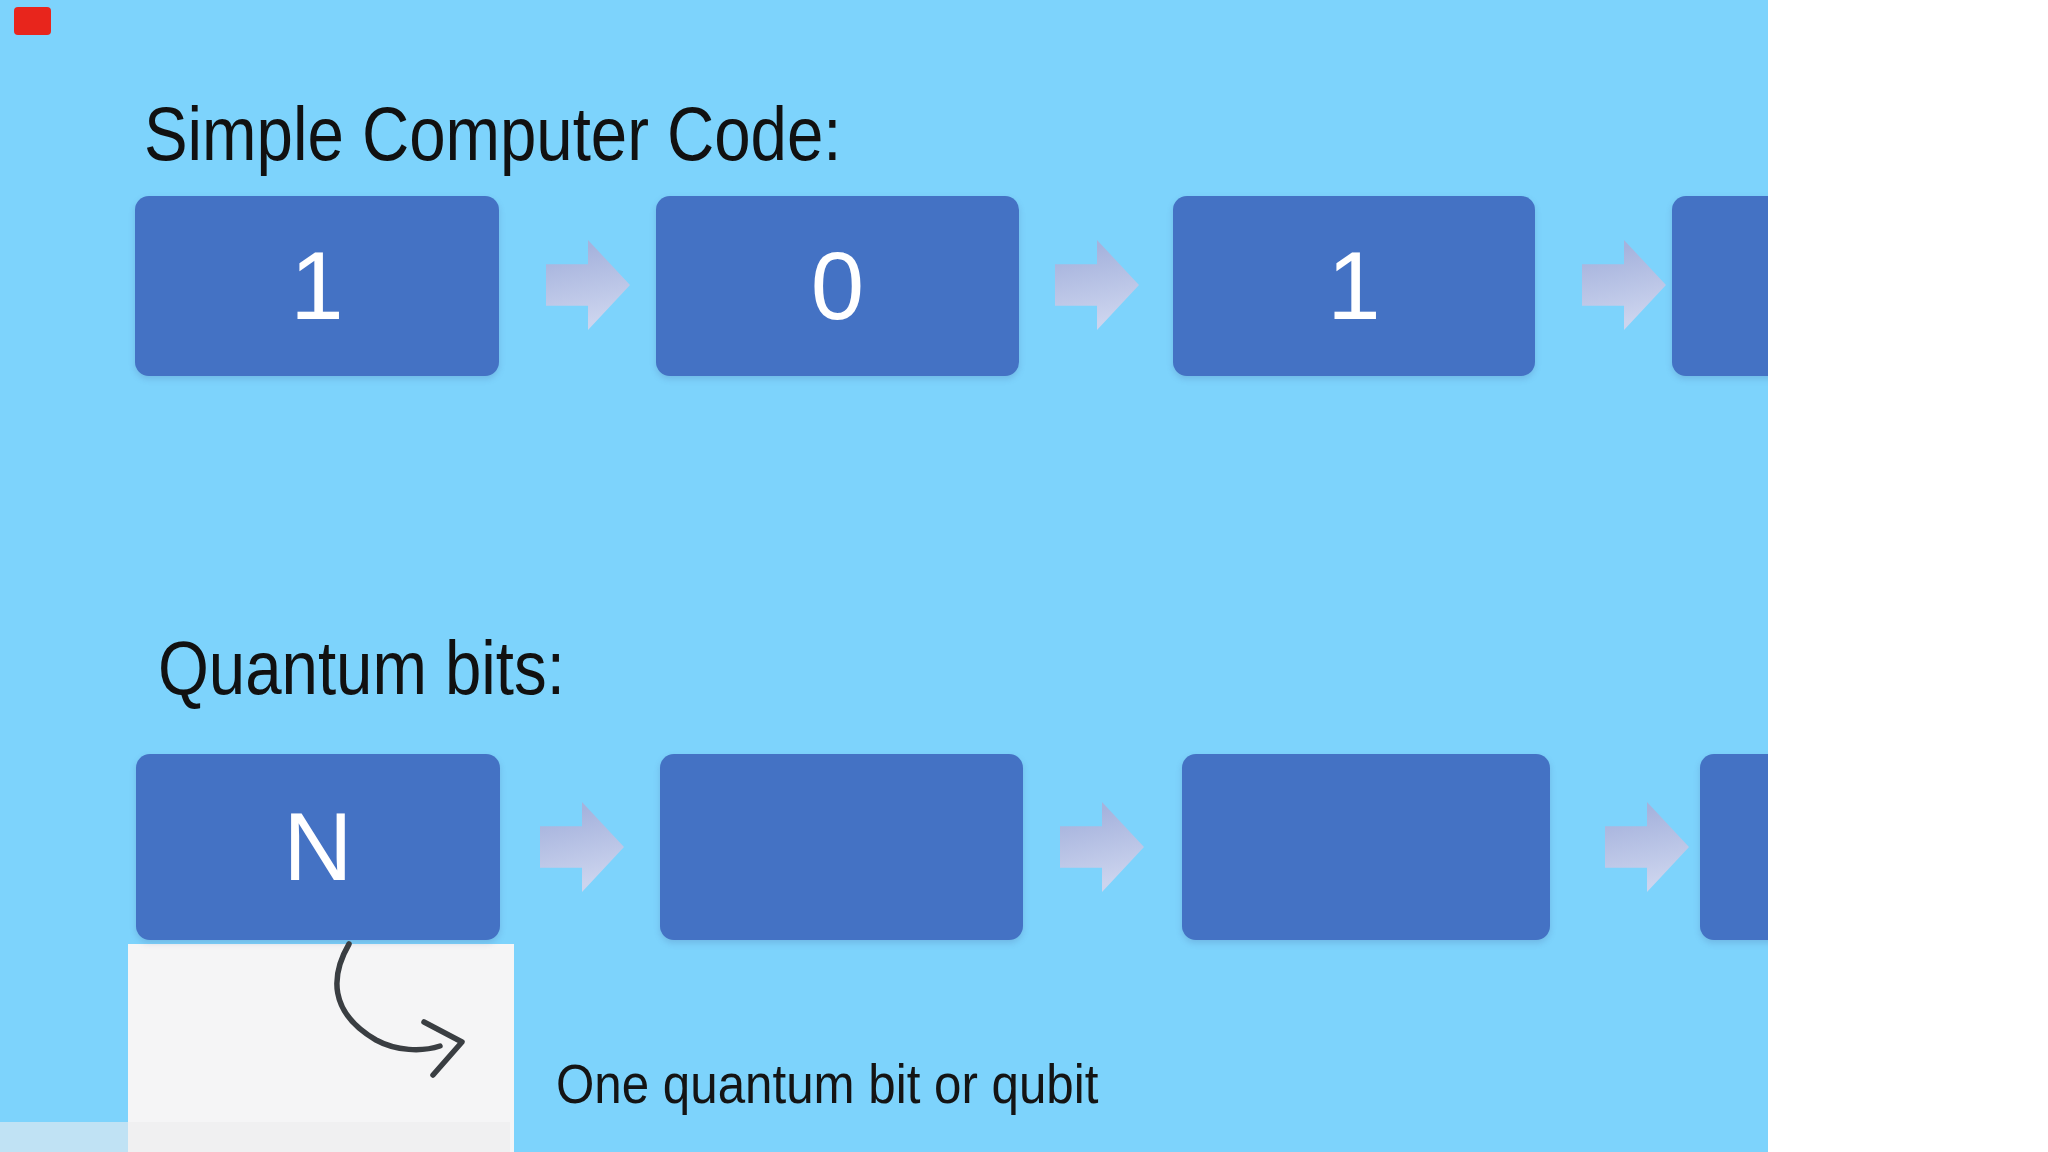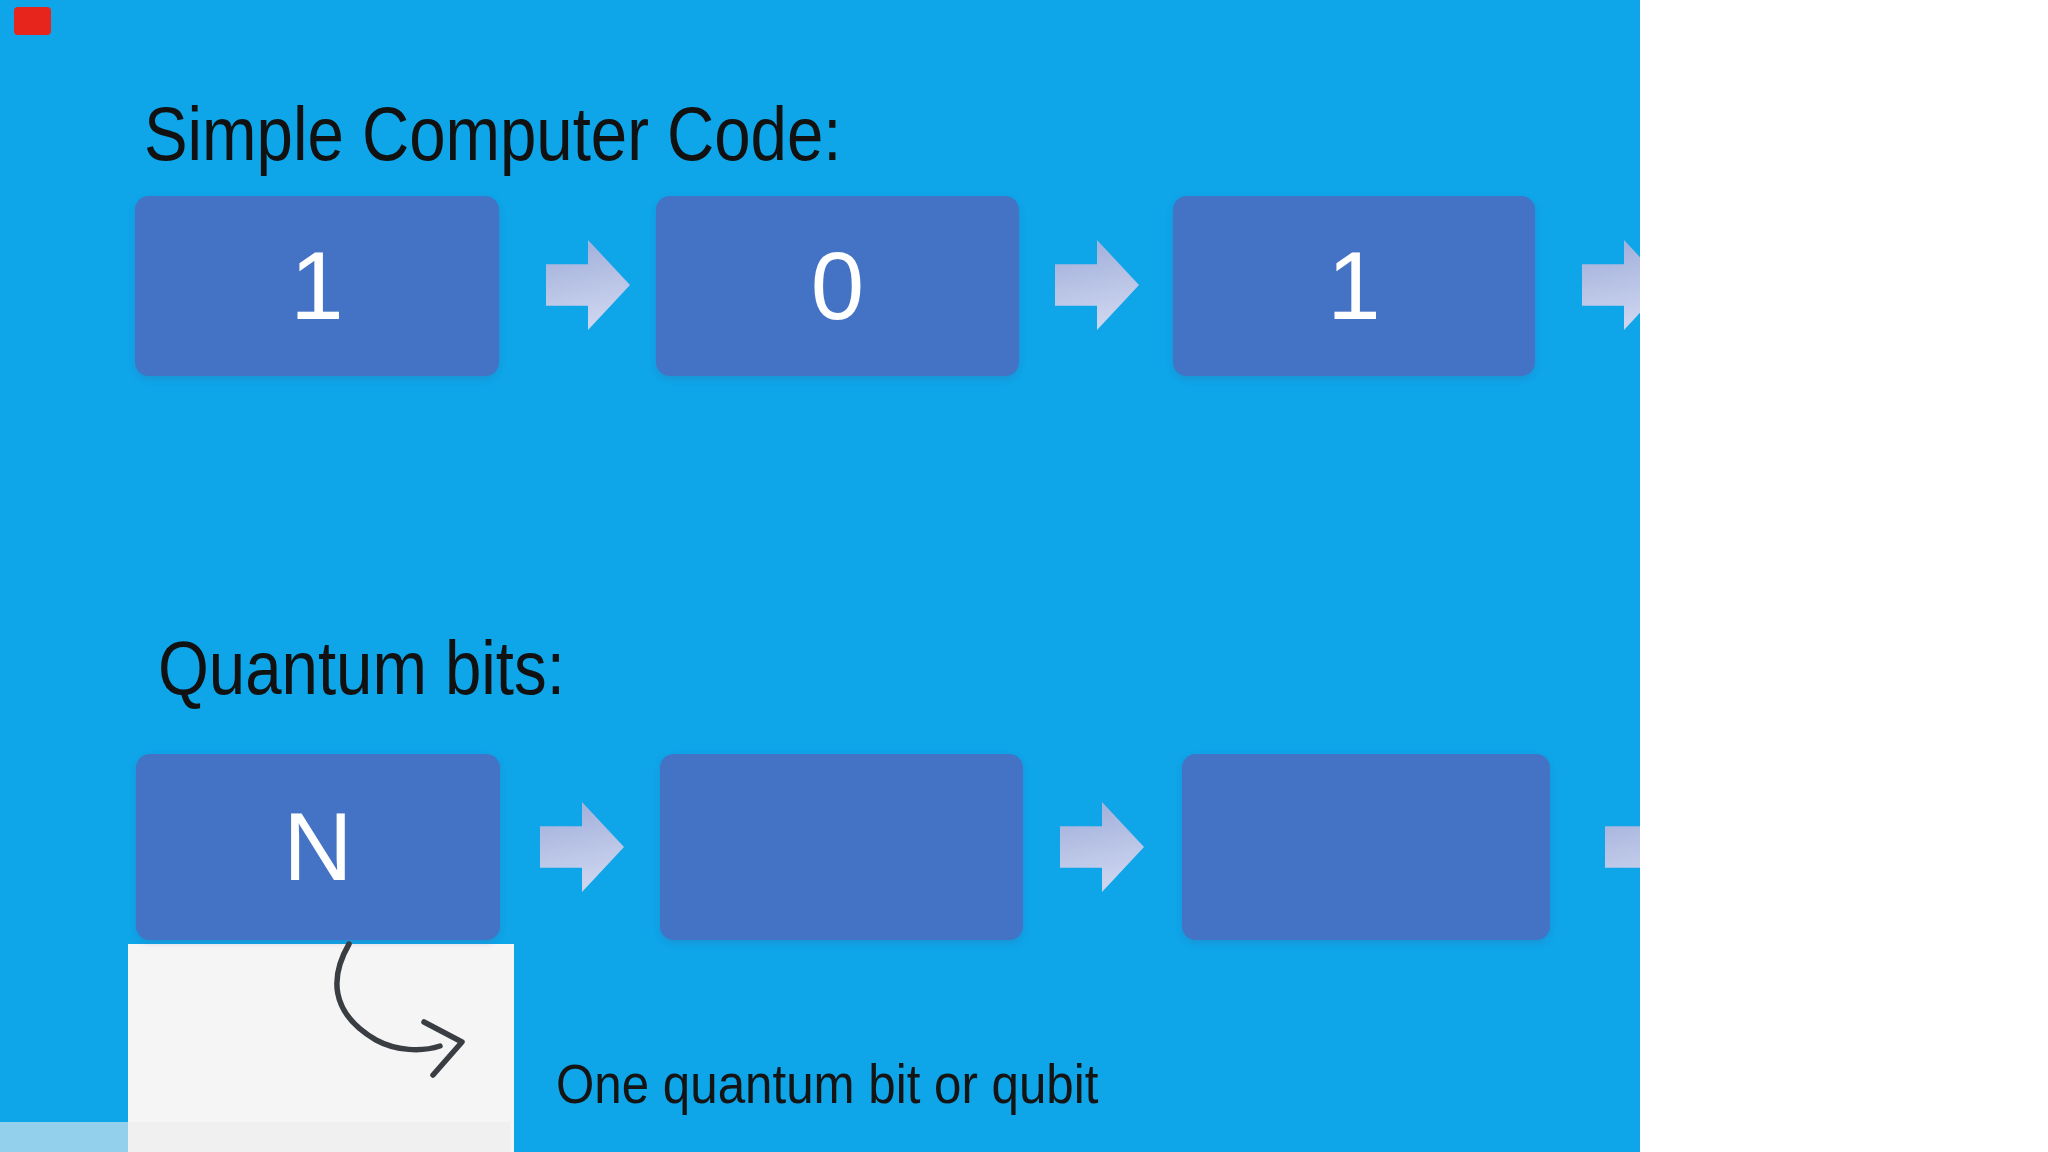--- a/index.html
+++ b/index.html
@@ -1,17 +1,17 @@
 <!DOCTYPE html>
 <html><head>
 <meta charset="utf-8">
 <style>
   html,body{margin:0;padding:0;background:#ffffff;}
   .stage{
-    position:relative;width:1640px;height:1152px;background:#0ea5e9;
+    position:relative;width:1768px;height:1152px;background:#7dd3fc;
     overflow:hidden;font-family:"Liberation Sans",sans-serif;
   }
   .rec-badge{
     position:absolute;left:14px;top:7px;width:37px;height:28px;
     background:#e8251c;border-radius:4px;
   }
   .ghost{position:absolute;pointer-events:none;}
   .ghost.under-box{left:128px;top:944px;width:386px;height:208px;background:#f5f5f6;}
   .ghost.bottom-strip{left:0;top:1122px;width:510px;height:30px;background:#ededee;opacity:.6;}
   .row-title{

